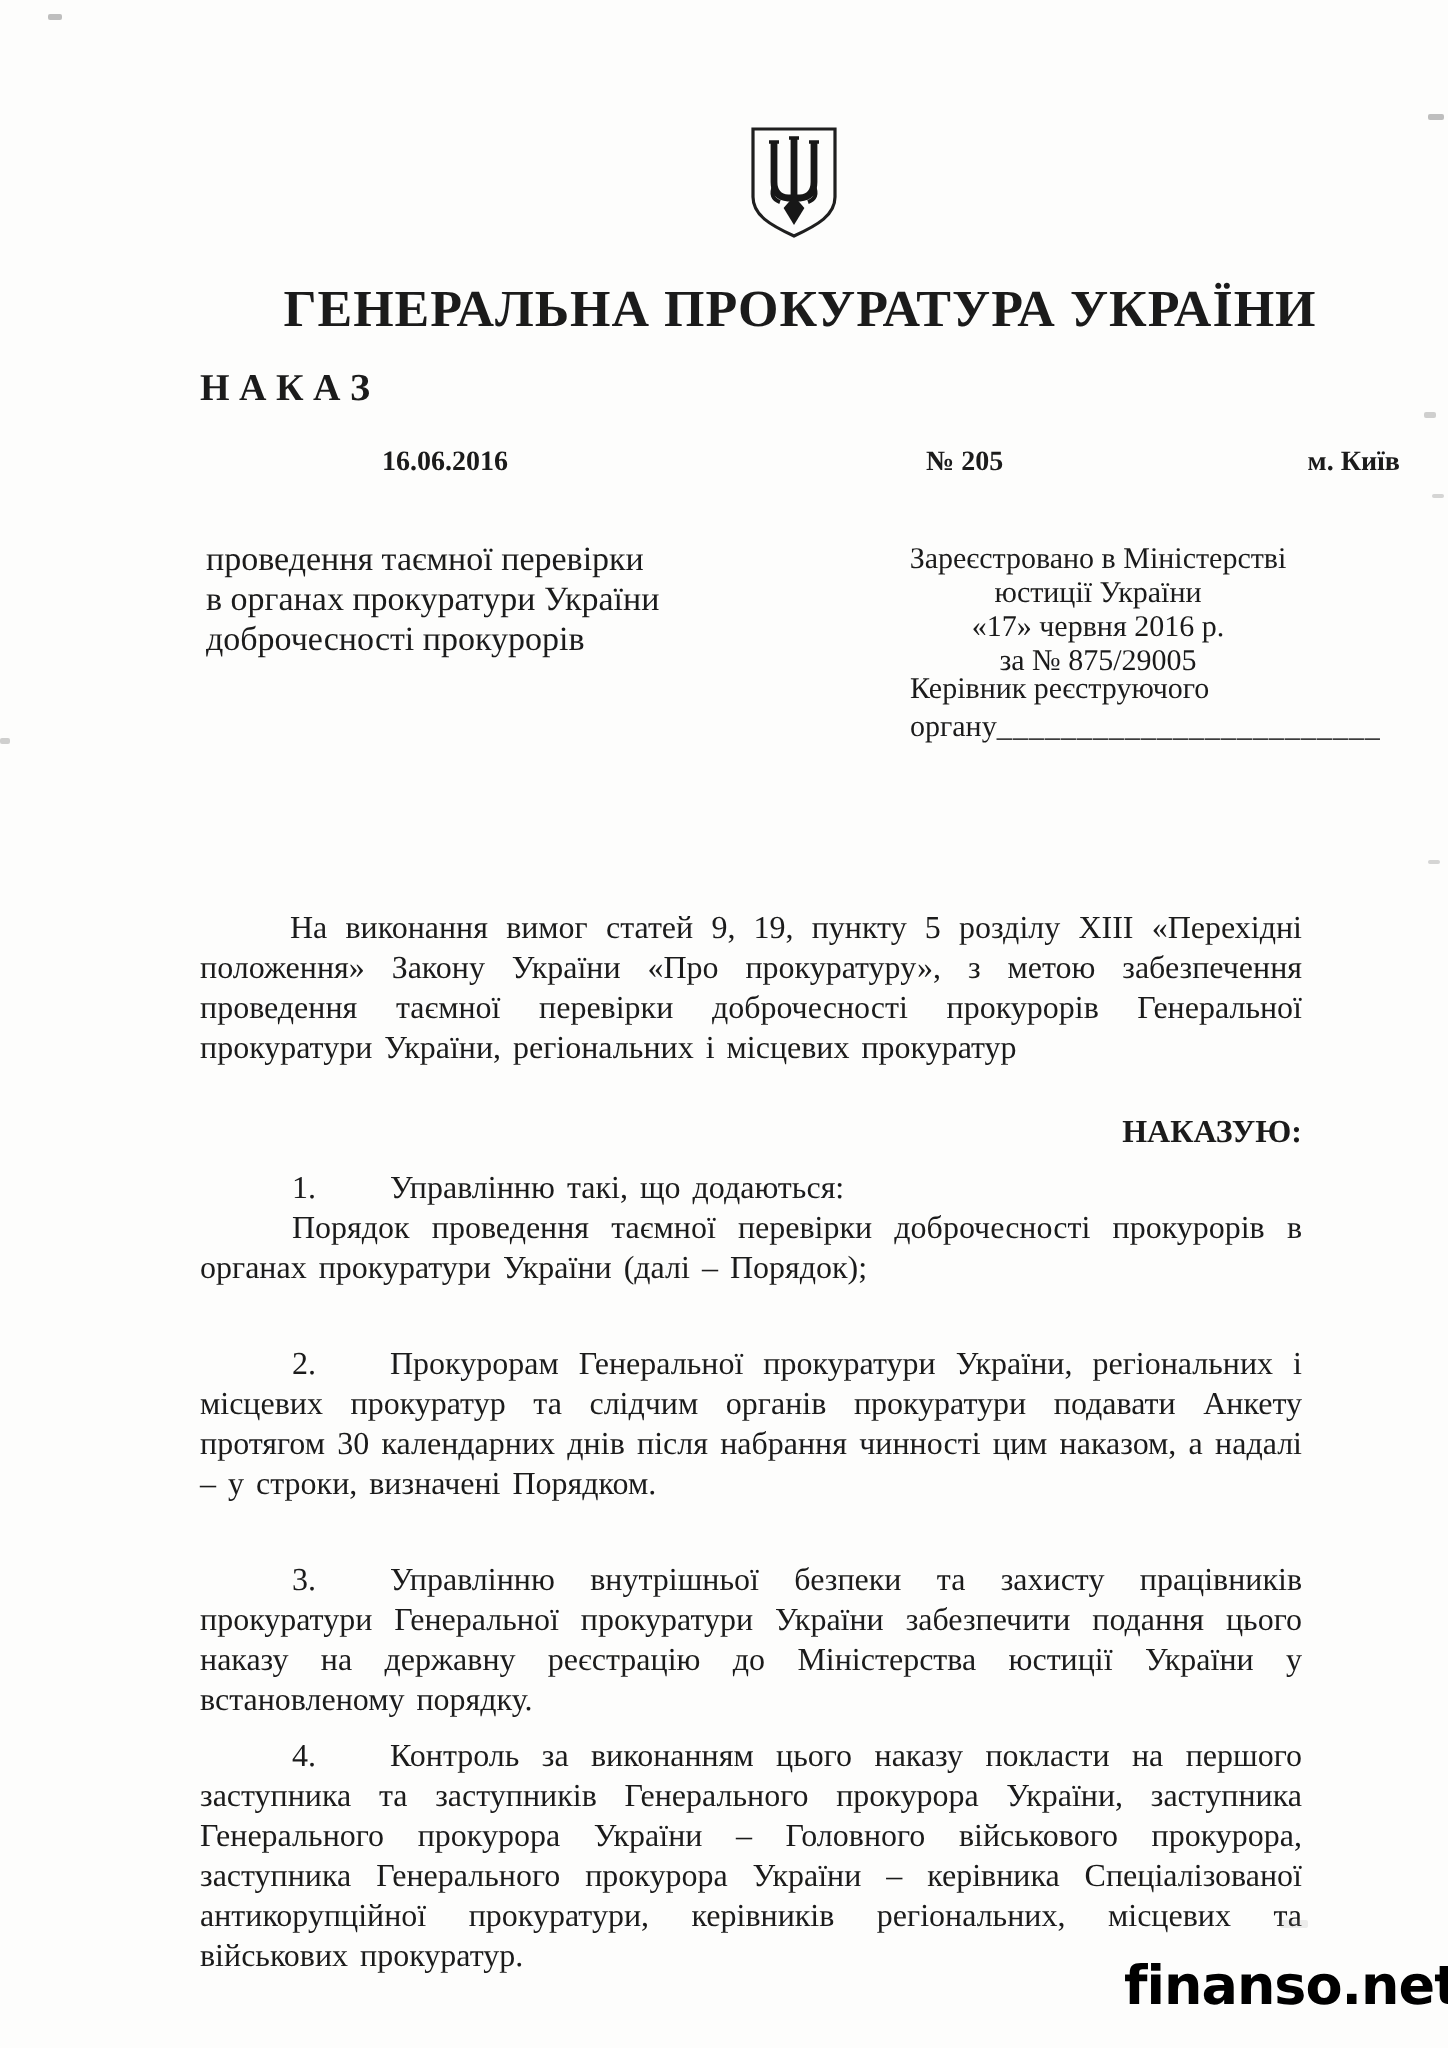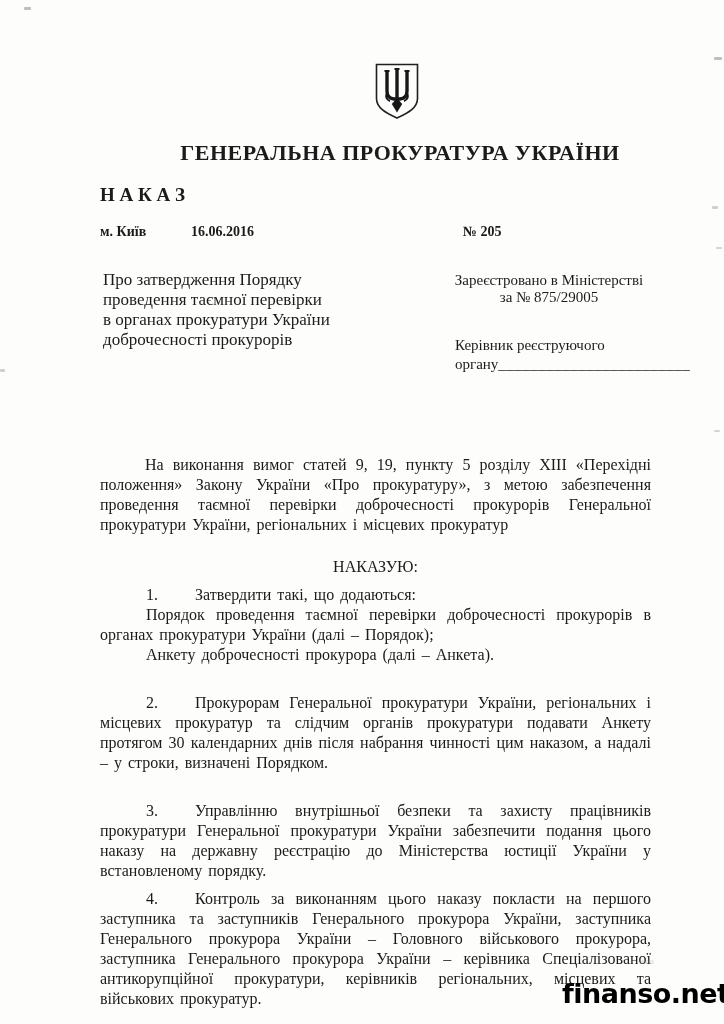--- a/index.html
+++ b/index.html
@@ -21,21 +21,21 @@
     top: 63px;
     width: 46px;
     height: 58px;
   }
   .org-title {
     position: absolute;
     left: 100px;
     top: 140px;
     width: 600px;
     text-align: center;
-    font-size: 22px;
+    font-size: 26px;
     font-weight: bold;
     letter-spacing: 0.5px;
     white-space: nowrap;
   }
   .doc-type {
     position: absolute;
     left: 100px;
     top: 184px;
     width: 600px;
     text-align: left;
@@ -45,21 +45,21 @@
   .date-row {
     position: absolute;
     left: 100px;
     top: 224px;
     width: 600px;
     height: 22px;
     font-size: 14px;
     font-weight: bold;
   }
   .date-row .date   { position: absolute; left: 91px; }
-  .date-row .city   { position: absolute; left: 0; right: 0; text-align: left; }
+  .date-row .city   { position: absolute; left: 0; right: 0; text-align: right; }
   .date-row .number { position: absolute; left: 363px; }
 
   
   .subject {
     position: absolute;
     left: 103px;
     top: 270px;
     width: 240px;
     font-size: 17px;
     line-height: 20px;
@@ -89,21 +89,21 @@
     left: 100px;
     top: 455px;
     width: 551px;
     font-size: 16px;
     line-height: 20px;
     text-align: justify;
     word-spacing: 2px;
   }
   .body-text p { margin: 0; }
   p.intro       { text-indent: 45px; }
-  p.order-word  { margin-top: 22px; text-align: center; }
+  p.order-word  { margin-top: 22px; text-align: right; font-weight: bold; }
   p.item        { text-indent: 46px; }
   p.item-first  { margin-top: 8px; }
   p.item-spaced { margin-top: 28px; }
   p.item-last   { margin-top: 8px; }
   .item-num { display: inline-block; min-width: 49px; text-indent: 0; }
 
   
   .watermark {
     position: absolute;
     left: 562px;
@@ -149,48 +149,48 @@
   <div class="org-title">ГЕНЕРАЛЬНА ПРОКУРАТУРА УКРАЇНИ</div>
   <div class="doc-type">Н А К А З</div>
 
   <div class="date-row">
     <span class="date">16.06.2016</span>
     <span class="city">м. Київ</span>
     <span class="number">№ 205</span>
   </div>
 
   <div class="subject">
-    <div>Про затвердження Порядку</div>
     <div>проведення таємної перевірки</div>
     <div>в органах прокуратури України</div>
     <div>доброчесності прокурорів</div>
   </div>
 
   <div class="reg-block">
     <div>Зареєстровано в Міністерстві</div>
+    <div>юстиції України</div>
+    <div>«17» червня 2016 р.</div>
     <div>за № 875/29005</div>
   </div>
 
   <div class="registrar">
     <div>Керівник реєструючого</div>
     <div>
       <span>органу</span><span class="blank">________________________</span>
     </div>
   </div>
 
   <div class="body-text">
     <p class="intro">На виконання вимог статей 9, 19, пункту 5 розділу XIII «Перехідні положення» Закону України «Про прокуратуру», з метою забезпечення проведення таємної перевірки доброчесності прокурорів Генеральної прокуратури України, регіональних і місцевих прокуратур</p>
 
     <p class="order-word">НАКАЗУЮ:</p>
 
     <p class="item item-first">
-      <span class="item-num">1.</span><span>Затвердити такі, що додаються:</span>
+      <span class="item-num">1.</span><span>Управлінню такі, що додаються:</span>
     </p>
     <p class="item">Порядок проведення таємної перевірки доброчесності прокурорів в органах прокуратури України (далі – Порядок);</p>
-    <p class="item">Анкету доброчесності прокурора (далі – Анкета).</p>
 
     <p class="item item-spaced">
       <span class="item-num">2.</span><span>Прокурорам Генеральної прокуратури України, регіональних і місцевих прокуратур та слідчим органів прокуратури подавати Анкету протягом 30 календарних днів після набрання чинності цим наказом, а надалі – у строки, визначені Порядком.</span>
     </p>
 
     <p class="item item-spaced">
       <span class="item-num">3.</span><span>Управлінню внутрішньої безпеки та захисту працівників прокуратури Генеральної прокуратури України забезпечити подання цього наказу на державну реєстрацію до Міністерства юстиції України у встановленому порядку.</span>
     </p>
 
     <p class="item item-last">

